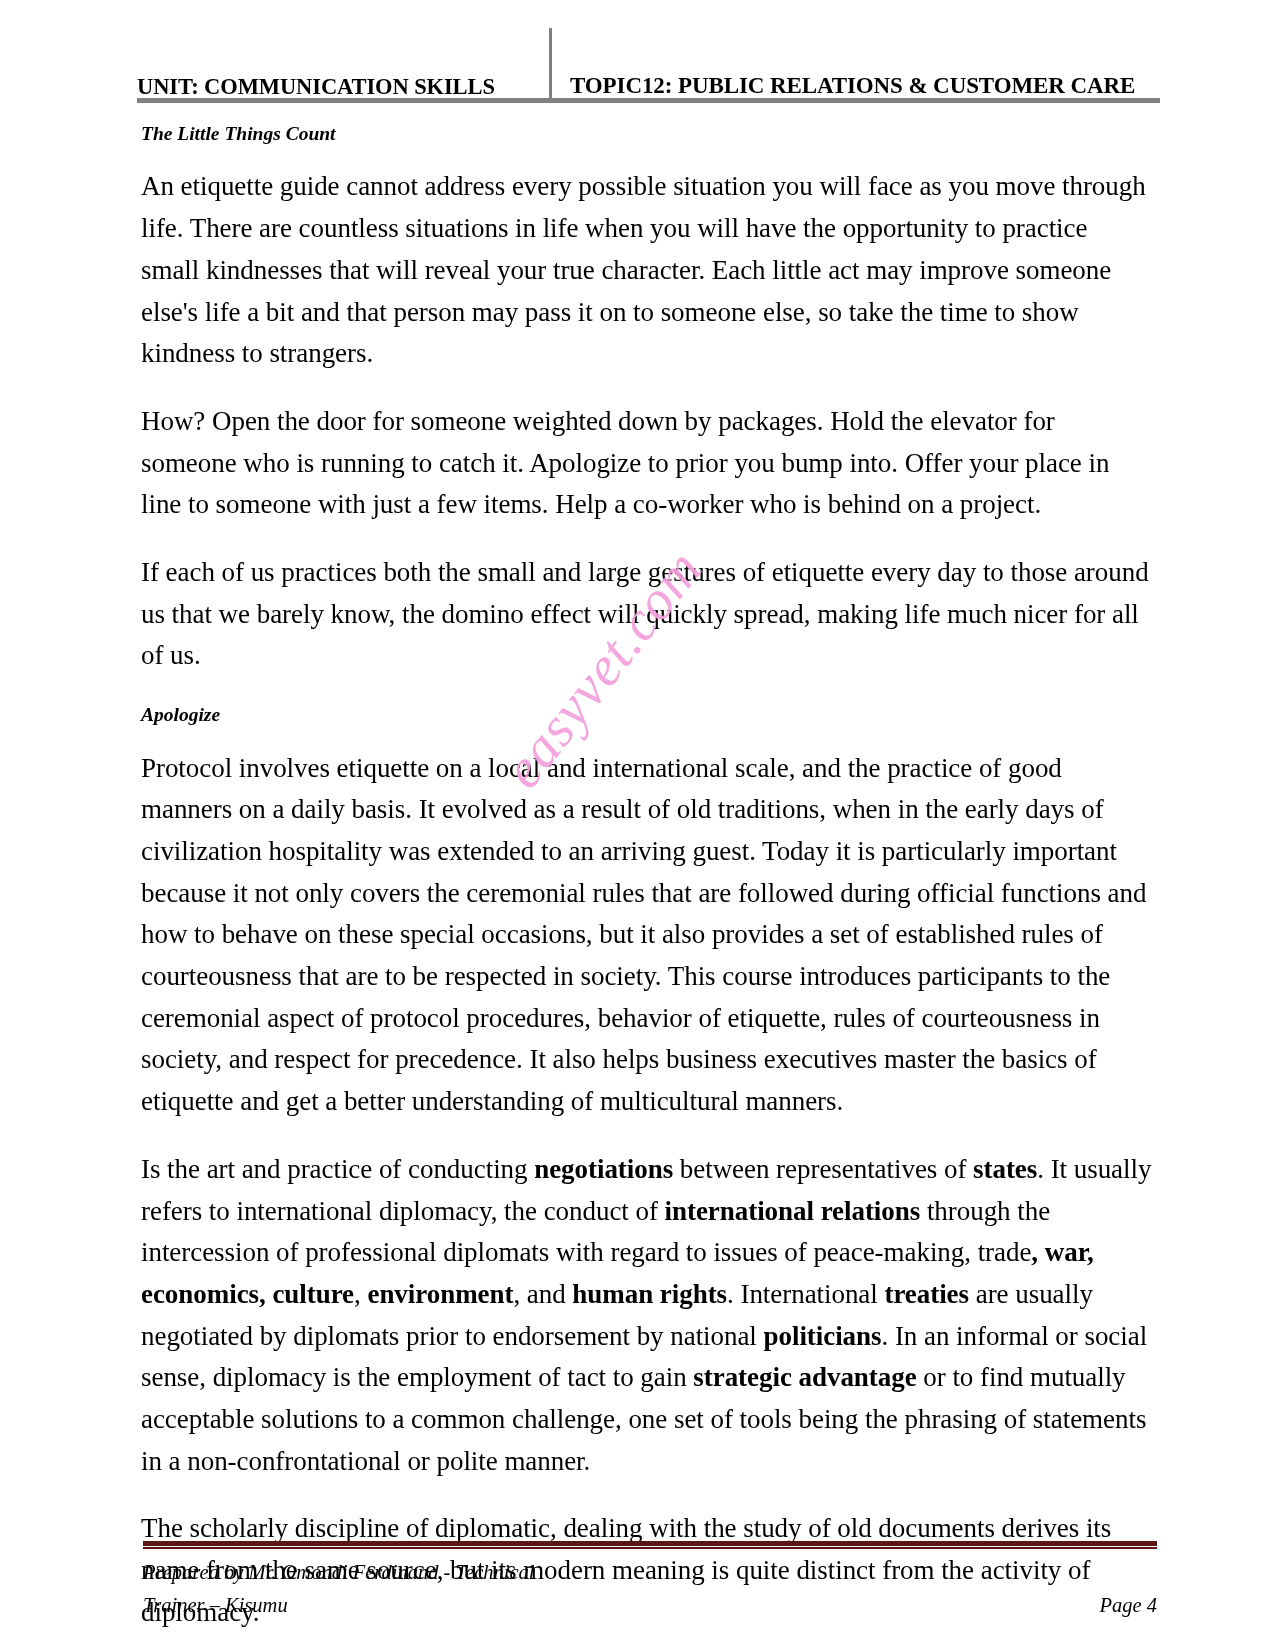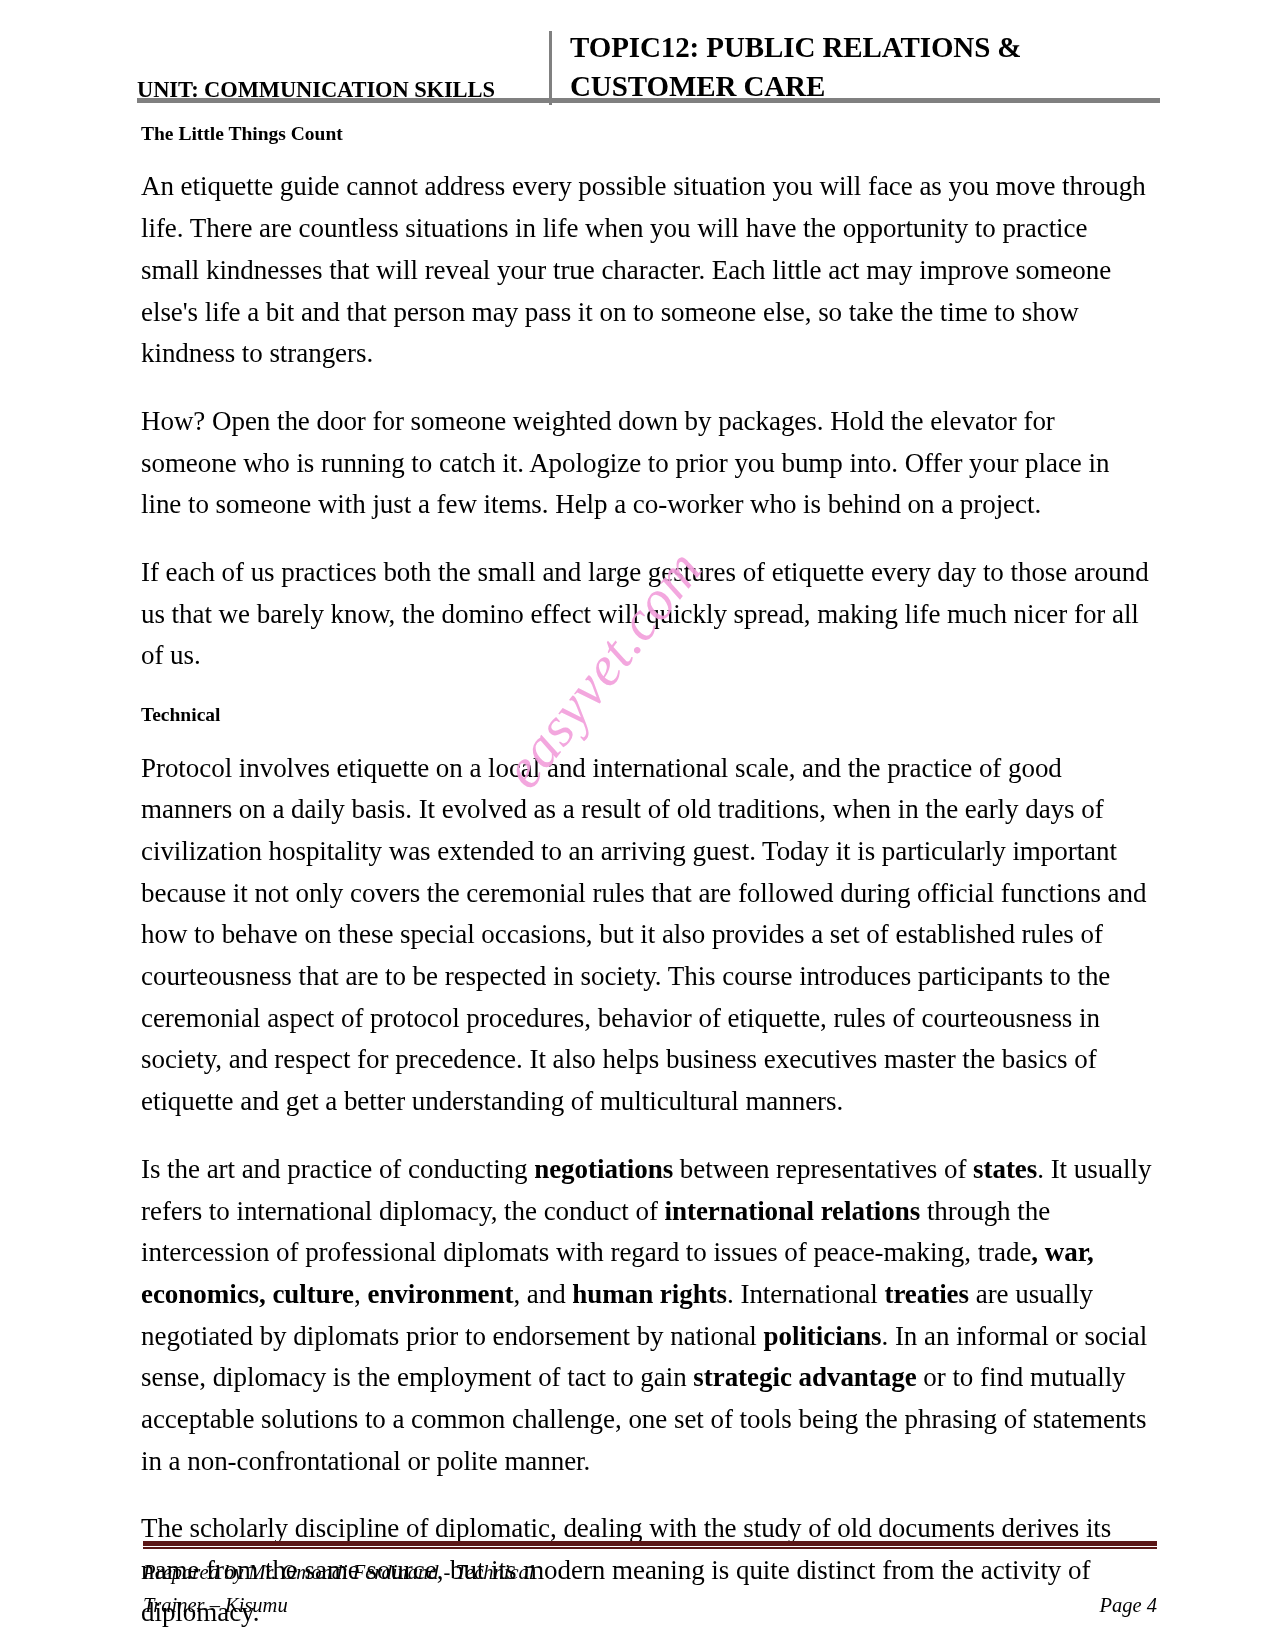--- a/index.html
+++ b/index.html
@@ -45,21 +45,21 @@
   .header-divider {
     width: 3px;
     min-height: 74px;
     background: #808080;
     margin-right: 18px;
     flex: none;
   }
   .header-right {
     flex: 1;
     font-weight: bold;
-    font-size: 29px;
+    font-size: 23px;
     line-height: 1.33;
     letter-spacing: -0.1px;
     color: #000;
   }
   .header-rule {
     position: absolute;
     left: 137px;
     top: 98px;
     width: 1023px;
     height: 5px;
@@ -68,20 +68,21 @@
 
   
   .content {
     position: absolute;
     left: 141px;
     top: 122px;
     width: 1011px;
   }
   .sec-heading {
     font-weight: bold;
+    font-style: italic;
     font-size: 19.5px;
     line-height: 1.2;
     margin: 0 0 21px 0;
   }
   p.body {
     margin: 0 0 26px 0;
     font-size: 27px;
     line-height: 1.545;
     text-align: left;
     letter-spacing: -0.05px;
@@ -167,21 +168,21 @@
   <div class="content">
 
     <div class="sec-heading">The Little Things Count</div>
 
     <p class="body">An etiquette guide cannot address every possible situation you will face as you move through life. There are countless situations in life when you will have the opportunity to practice small kindnesses that will reveal your true character. Each little act may improve someone else's life a bit and that person may pass it on to someone else, so take the time to show kindness to strangers.</p>
 
     <p class="body">How? Open the door for someone weighted down by packages. Hold the elevator for someone who is running to catch it. Apologize to prior you bump into. Offer your place in line to someone with just a few items. Help a co-worker who is behind on a project.</p>
 
     <p class="body">If each of us practices both the small and large gestures of etiquette every day to those around us that we barely know, the domino effect will quickly spread, making life much nicer for all of us.</p>
 
-    <div class="sec-heading">Technical</div>
+    <div class="sec-heading">Apologize</div>
 
 
     <p class="body">Protocol involves etiquette on a local and international scale, and the practice of good manners on a daily basis. It evolved as a result of old traditions, when in the early days of civilization hospitality was extended to an arriving guest. Today it is particularly important because it not only covers the ceremonial rules that are followed during official functions and how to behave on these special occasions, but it also provides a set of established rules of courteousness that are to be respected in society. This course introduces participants to the ceremonial aspect of protocol procedures, behavior of etiquette, rules of courteousness in society, and respect for precedence. It also helps business executives master the basics of etiquette and get a better understanding of multicultural manners.</p>
 
 
     <p class="body"><span>Is the art and practice of conducting </span><b>negotiations</b><span> between representatives of </span><b>states</b><span>. It usually refers to international diplomacy, the conduct of </span><b>international relations</b><span> through the intercession of professional diplomats with regard to issues of peace-making, trade</span><b>, war, economics, culture</b><span>, </span><b>environment</b><span>, and </span><b>human rights</b><span>. International </span><b>treaties</b><span> are usually negotiated by diplomats prior to endorsement by national </span><b>politicians</b><span>. In an informal or social sense, diplomacy is the employment of tact to gain </span><b>strategic advantage</b><span> or to find mutually acceptable solutions to a common challenge, one set of tools being the phrasing of statements in a non-confrontational or polite manner.</span></p>
 
     <p class="body">The scholarly discipline of diplomatic, dealing with the study of old documents derives its name from the same source, but its modern meaning is quite distinct from the activity of diplomacy.</p>
 
 

